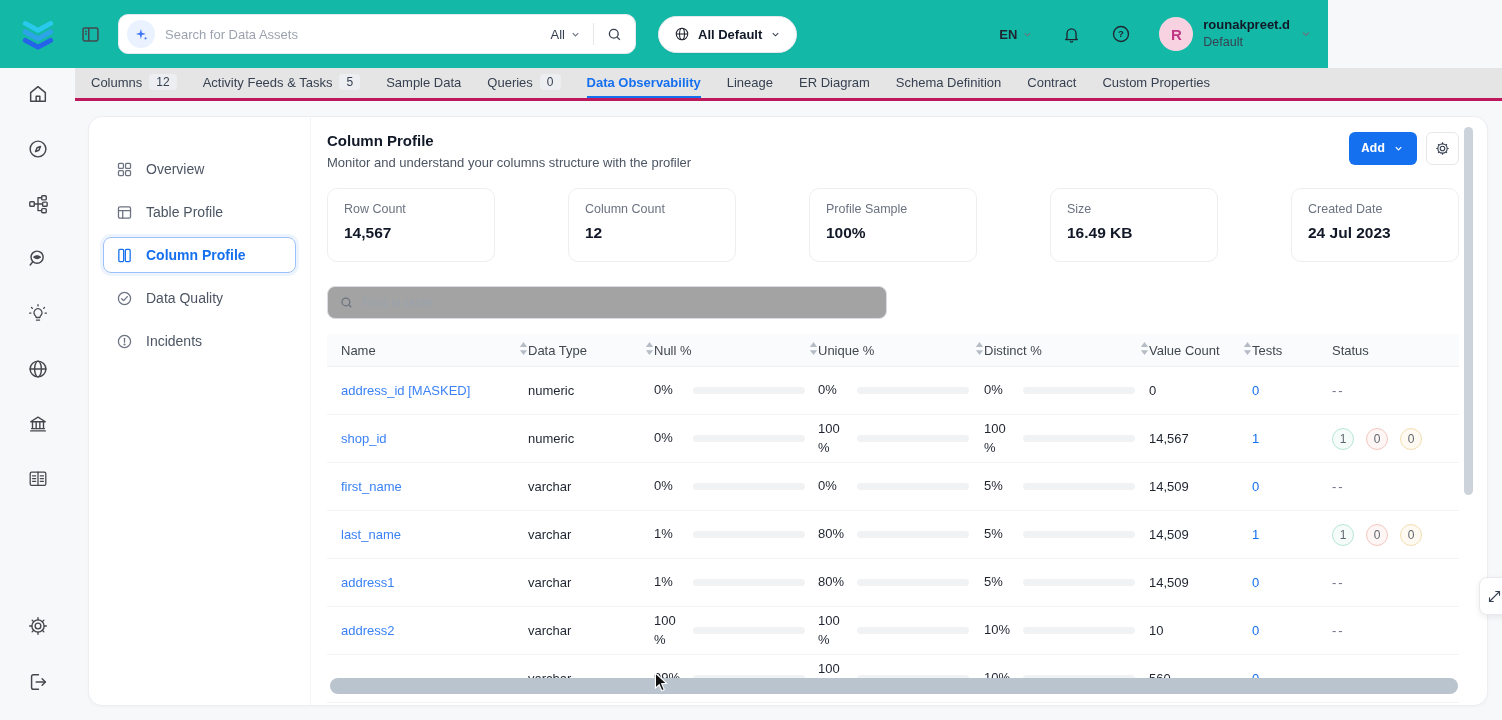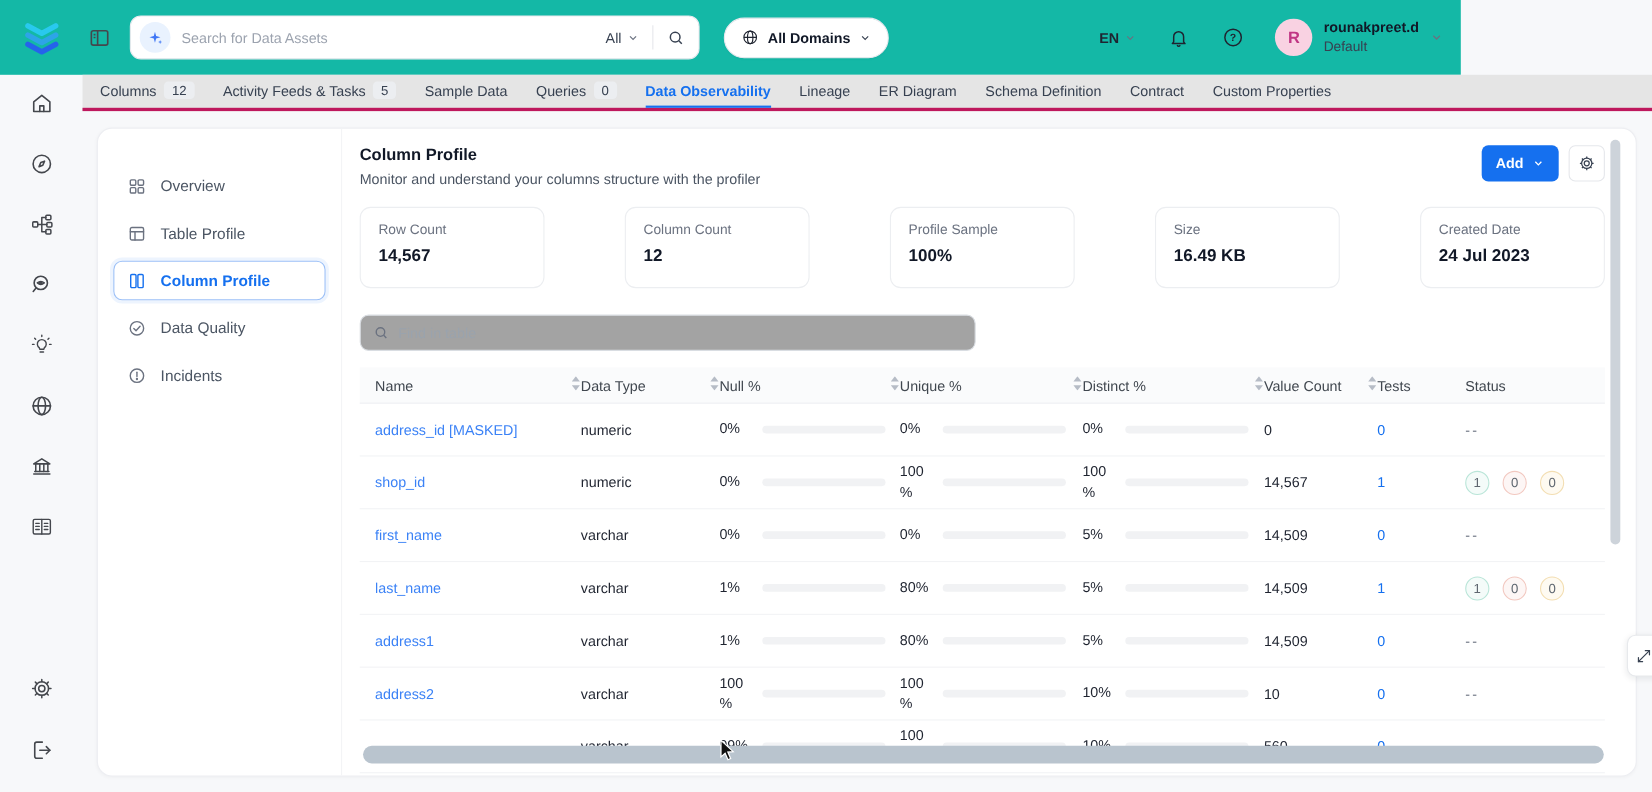--- a/index.html
+++ b/index.html
@@ -43,21 +43,21 @@
   .side { width:222px; flex:none; padding-top:34px; border-right:1px solid #f3f4f6; }
   .side-item { display:flex; align-items:center; gap:13px; height:36px; margin:0 14px 7px; padding:0 12px; border:1px solid transparent; border-radius:8px; font-size:14px; color:#4b5563; cursor:pointer; }
   .side-item svg { stroke:#6b7280; flex:none; }
   .side-item.active { color:#1570ef; font-weight:700; border-color:#9cc0f7; box-shadow:0 0 0 3px rgba(21,112,239,.08); }
   .side-item.active svg { stroke:#1570ef; }
 
   .main { flex:1; padding:15px 28px 0 16px; position:relative; }
   .main-head { display:flex; justify-content:space-between; align-items:flex-start; }
   .pg-title { font-size:15px; font-weight:700; color:#111827; }
   .pg-sub { font-size:13px; color:#4b5563; margin-top:6px; }
-  .head-actions { display:flex; gap:9px; }
+  .head-actions { display:flex; gap:9px;font-family:Liberation Mono, monospace; }
   .add-btn { height:33px; padding:0 13px; background:#1570ef; color:#fff; border:none; border-radius:6px; font-size:13px; font-weight:600; display:flex; align-items:center; gap:8px; cursor:pointer; font-family:inherit; }
   .gear-btn { width:33px; height:33px; background:#fff; border:1px solid #e5e7eb; border-radius:6px; display:flex; align-items:center; justify-content:center; cursor:pointer; }
 
   .stats { display:flex; justify-content:space-between; margin-top:18px; }
   .stat-card { width:168px; height:74px; border:1px solid #eceef1; border-radius:10px; padding:13px 16px; }
   .stat-label { font-size:12.5px; color:#6b7280; }
   .stat-value { font-size:15.5px; font-weight:700; color:#111827; margin-top:8px; }
 
   .find-wrap { margin-top:24px; width:560px; height:33px; border:1px solid #d9dde2; border-radius:8px; display:flex; align-items:center; padding:0 11px; background:#a3a3a3; }
   .find-input { flex:1; border:none; outline:none; font-size:13px; color:#374151; margin-left:8px; background:transparent; font-family:inherit; }
@@ -127,21 +127,21 @@
         <circle cx="11" cy="11" r="6.2"></circle>
         <line x1="15.7" y1="15.7" x2="19.5" y2="19.5"></line>
       </svg>
   </div>
   <div class="domains-pill">
     <svg width="16" height="16" viewBox="0 0 24 24" fill="none" stroke="#1f2430" stroke-width="1.6">
         <circle cx="12" cy="12" r="8.6"></circle>
         <ellipse cx="12" cy="12" rx="3.7" ry="8.6"></ellipse>
         <line x1="3.4" y1="12" x2="20.6" y2="12"></line>
       </svg>
-    <span>All Domains</span>
+    <span>All Default</span>
     <svg width="11" height="11" viewBox="0 0 24 24" fill="none" stroke="#374151" stroke-width="2.3">
         <polyline points="6,9 12,15 18,9"></polyline>
       </svg>
   </div>
   <div class="nav-right">
     <span class="lang">
       <span>EN</span>
       <svg width="11" height="11" viewBox="0 0 24 24" fill="none" stroke="#6b7280" stroke-width="2.3">
           <polyline points="6,9 12,15 18,9"></polyline>
         </svg>

